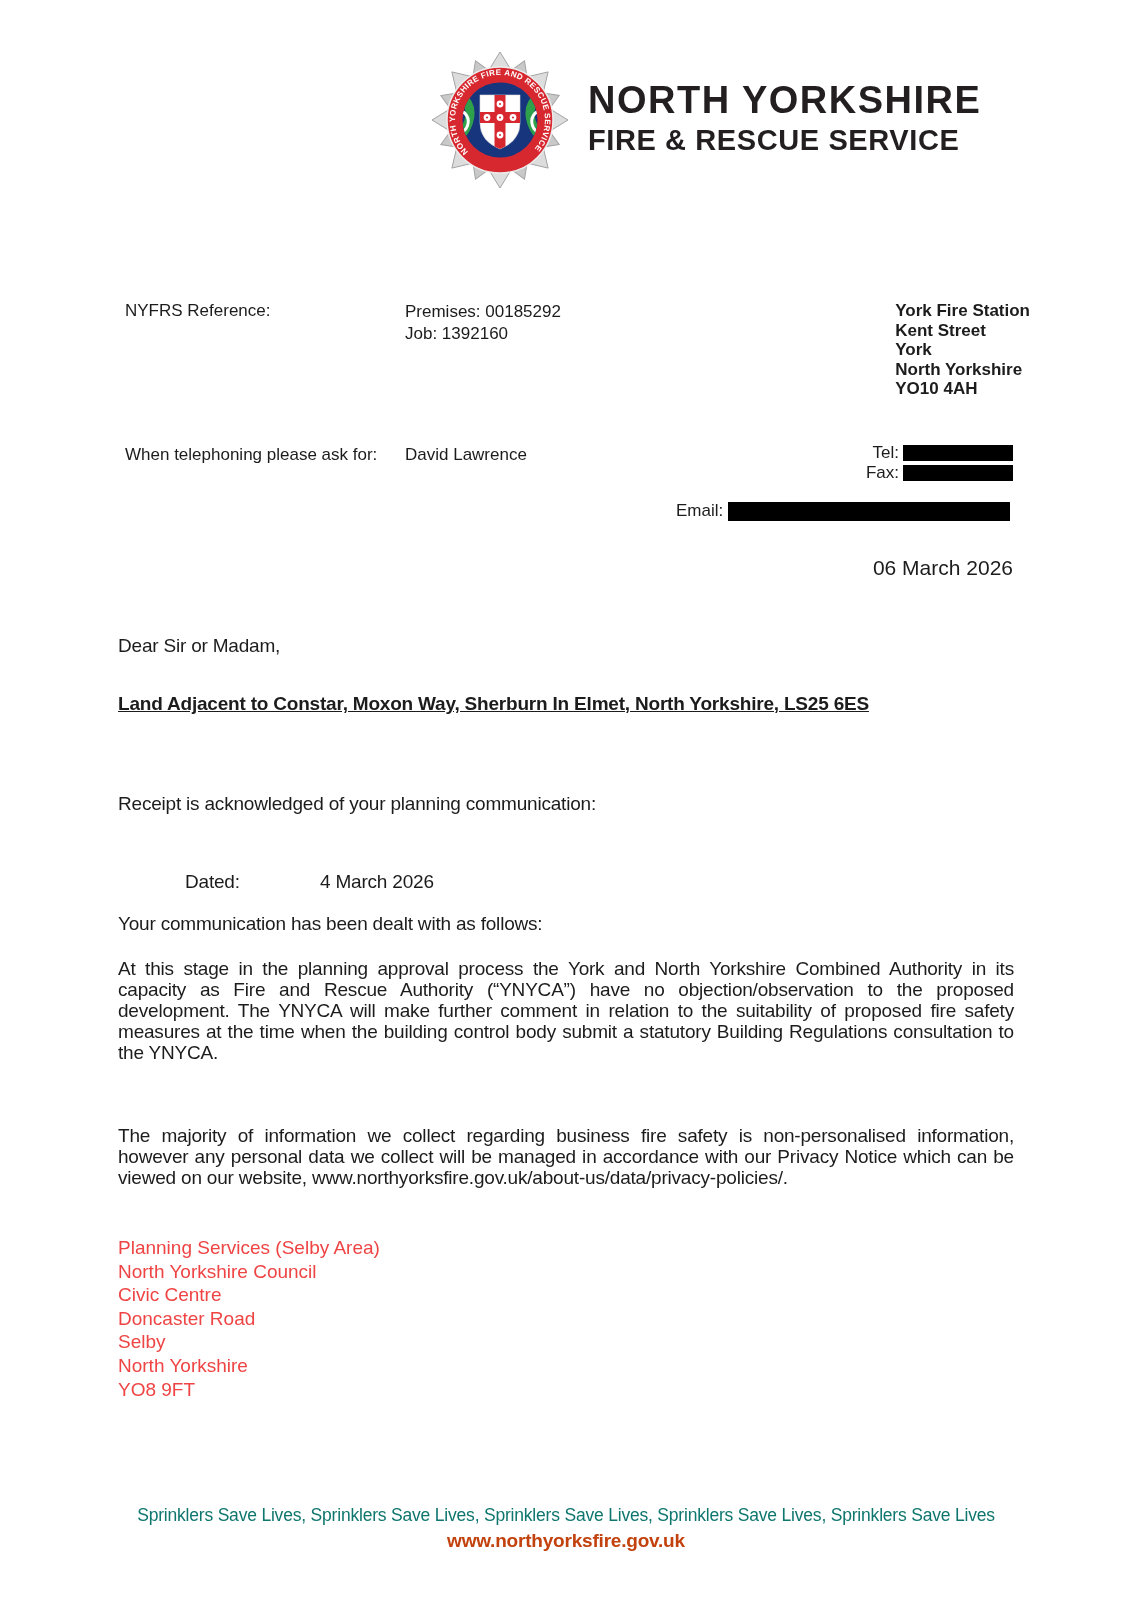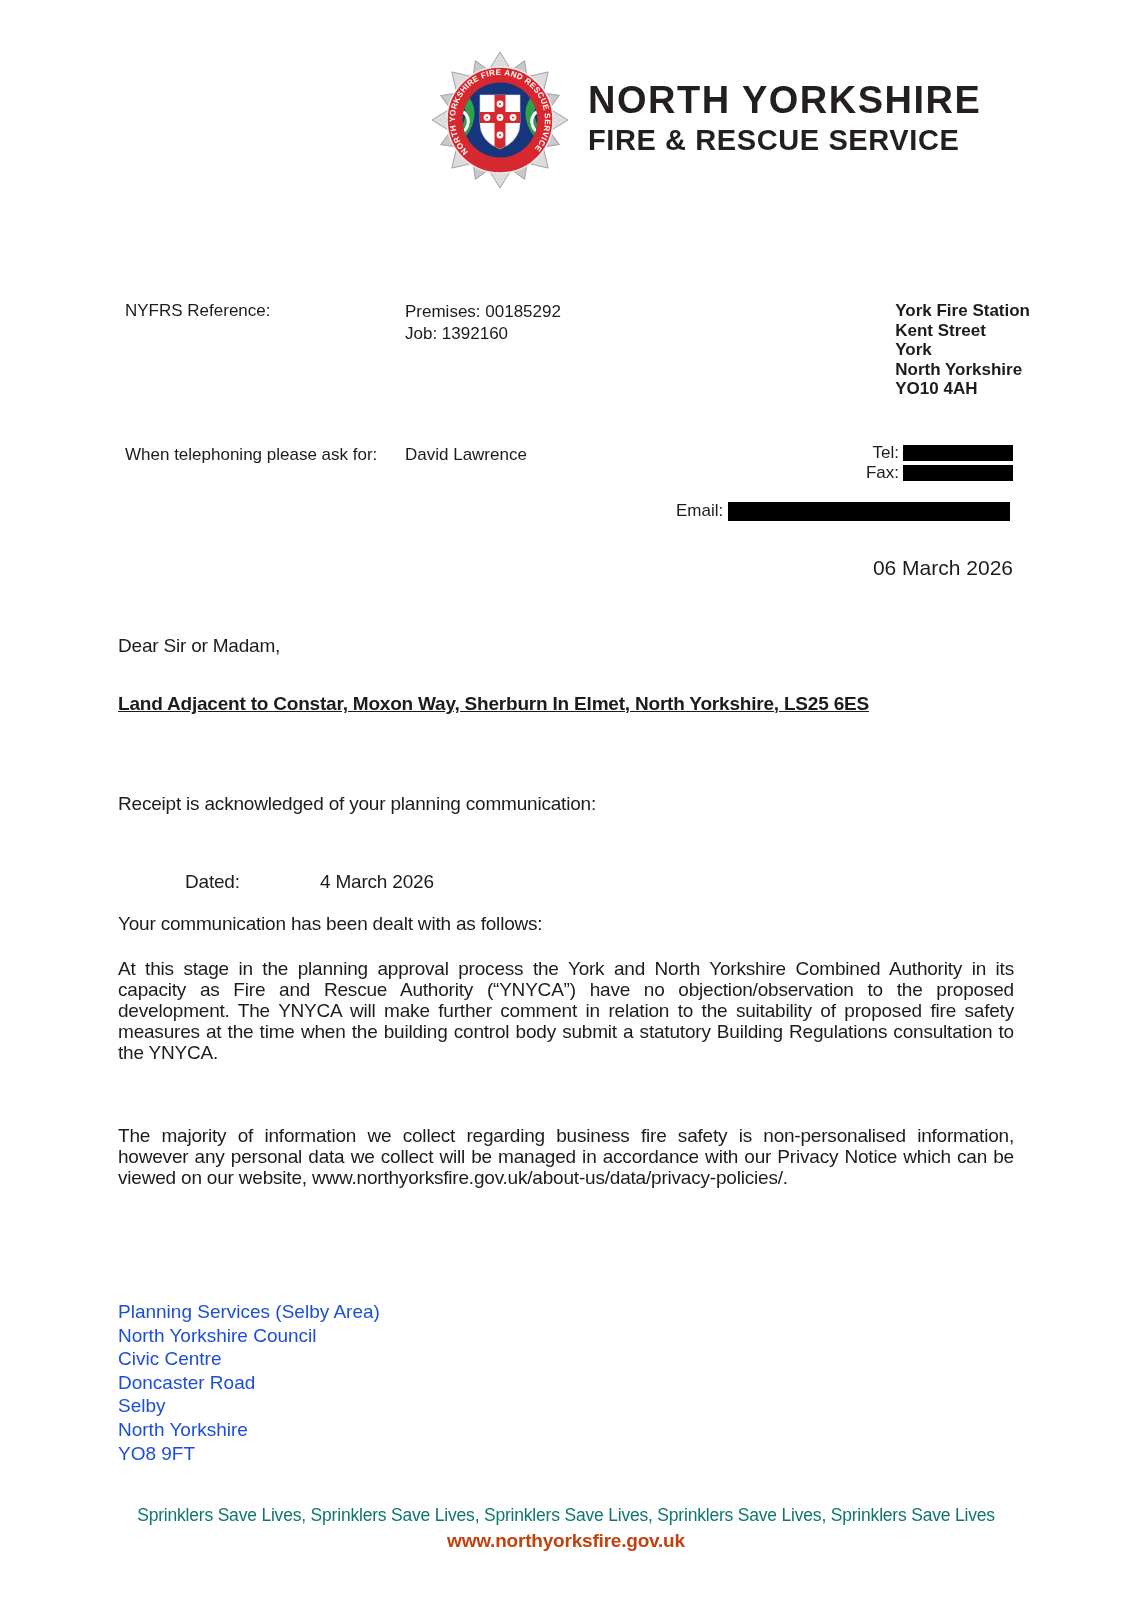--- a/index.html
+++ b/index.html
@@ -45,21 +45,21 @@
   .receipt-line { position: absolute; left: 118px; top: 793px; }
   .kv-row { position: absolute; left: 118px; }
   .kv-dated { top: 871px; }
   .kv-ref { top: 867px; }
   .kv-row .k { display: inline-block; margin-left: 67px; width: 135px; }
   .dealt-line { position: absolute; left: 118px; top: 913px; }
   .para { position: absolute; left: 118px; width: 896px; text-align: justify; line-height: 21px; }
   .para1 { top: 958px; }
   .para2 { top: 1125px; }
   
-  .recipient { position: absolute; left: 118px; top: 1300px; color: #1d4ed8; font-size: 19px; letter-spacing: 0; line-height: 23.6px; }
+  .recipient { position: absolute; left: 118px; top: 1236px; color: #ef4444; font-size: 19px; letter-spacing: 0; line-height: 23.6px; }
   
   .slogan { position: absolute; left: 118px; top: 1505px; width: 896px; text-align: center; font-size: 17.5px; letter-spacing: -0.2px; }
   .website { position: absolute; left: 118px; top: 1530px; width: 896px; text-align: center; font-size: 19px; font-weight: bold; letter-spacing: -0.2px; color: #c2410c; }
 </style>
 </head>
 <body>
 
 <div class="page">
 
   <div class="badge-wrap">

